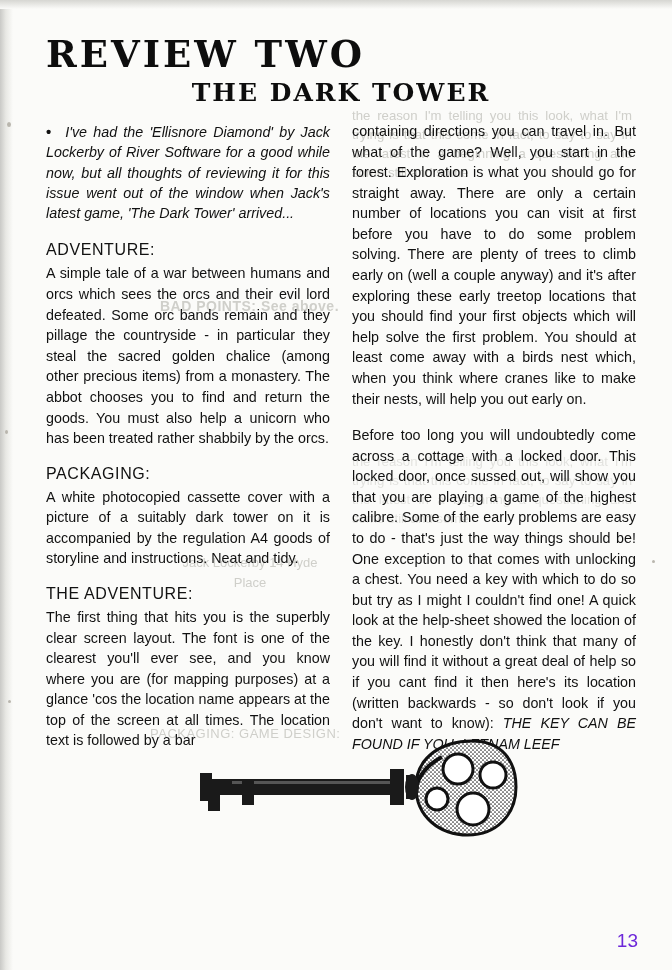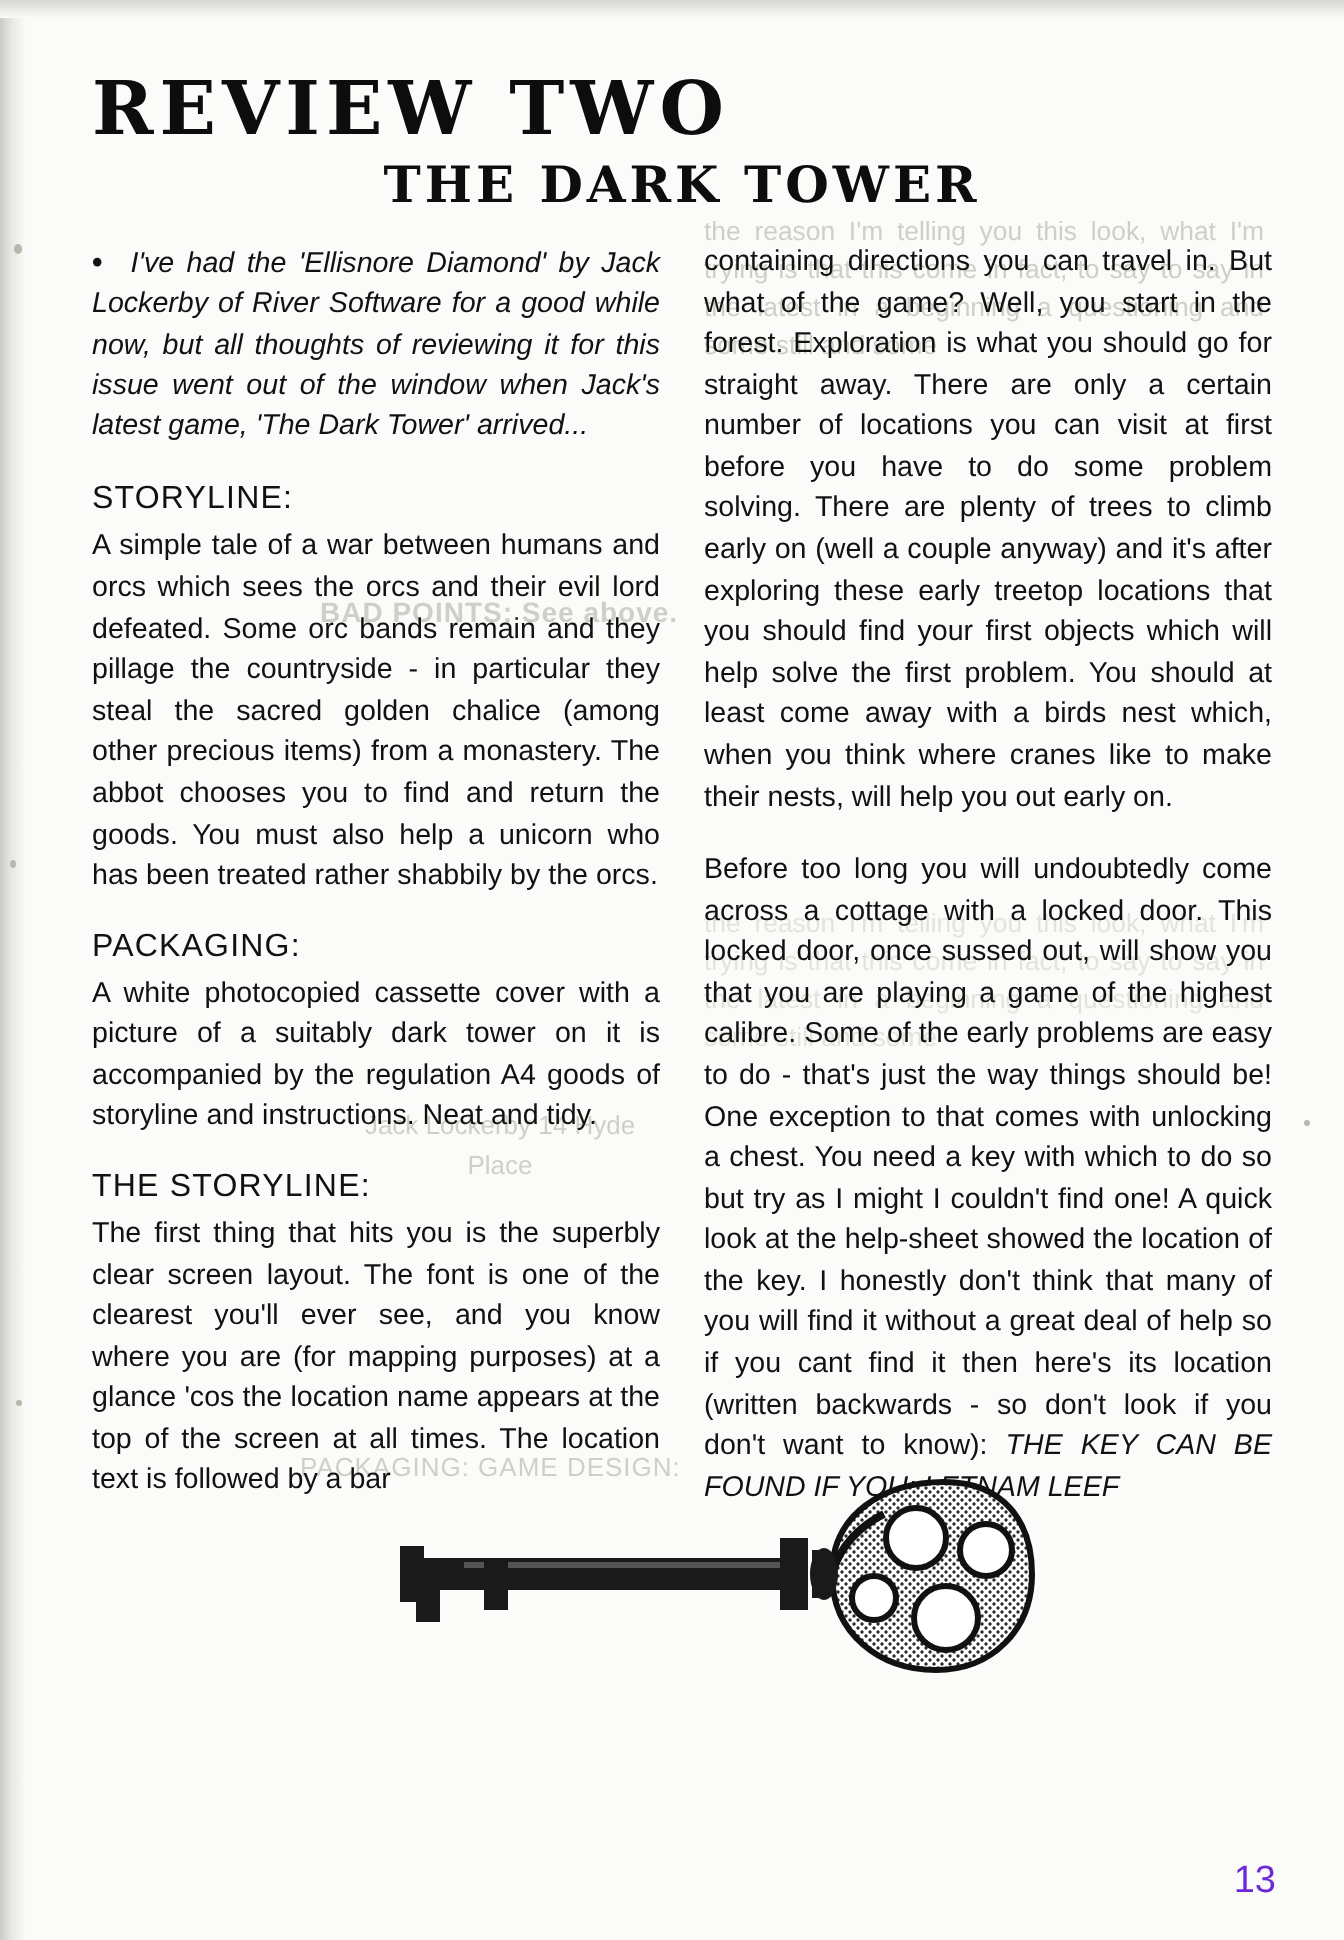--- a/index.html
+++ b/index.html
@@ -177,27 +177,27 @@
 
   <div class="columns">
 
     <div class="col lcol">
 
 
       <p class="intro">
         <span class="bullet">•</span><span>I've had the 'Ellisnore Diamond' by Jack Lockerby of River Software for a good while now, but all thoughts of reviewing it for this issue went out of the window when Jack's latest game, 'The Dark Tower' arrived...</span>
       </p>
 
-      <div class="head first">STORYLINE:</div>
+      <div class="head first">ADVENTURE:</div>
       <p class="body">A simple tale of a war between humans and orcs which sees the orcs and their evil lord defeated. Some orc bands remain and they pillage the countryside - in particular they steal the sacred golden chalice (among other precious items) from a monastery. The abbot chooses you to find and return the goods. You must also help a unicorn who has been treated rather shabbily by the orcs.</p>
 
       <div class="head">PACKAGING:</div>
       <p class="body">A white photocopied cassette cover with a picture of a suitably dark tower on it is accompanied by the regulation A4 goods of storyline and instructions. Neat and tidy.</p>
 
-      <div class="head">THE STORYLINE:</div>
+      <div class="head">THE ADVENTURE:</div>
       <p class="body">The first thing that hits you is the superbly clear screen layout. The font is one of the clearest you'll ever see, and you know where you are (for mapping purposes) at a glance 'cos the location name appears at the top of the screen at all times. The location text is followed by a bar</p>
     </div>
 
     <div class="col rcol">
       <p class="body">containing directions you can travel in. But what of the game? Well, you start in the forest. Exploration is what you should go for straight away. There are only a certain number of locations you can visit at first before you have to do some problem solving. There are plenty of trees to climb early on (well a couple anyway) and it's after exploring these early treetop locations that you should find your first objects which will help solve the first problem. You should at least come away with a birds nest which, when you think where cranes like to make their nests, will help you out early on.</p>
       <p class="body">
         <span>Before too long you will undoubtedly come across a cottage with a locked door. This locked door, once sussed out, will show you that you are playing a game of the highest calibre. Some of the early problems are easy to do - that's just the way things should be! One exception to that comes with unlocking a chest. You need a key with which to do so but try as I might I couldn't find one! A quick look at the help-sheet showed the location of the key. I honestly don't think that many of you will find it without a great deal of help so if you cant find it then here's its location (written backwards - so don't look if you don't want to know): </span><span class="ital">THE KEY CAN BE FOUND IF YOU: LETNAM LEEF</span>
       </p>
     </div>
 

